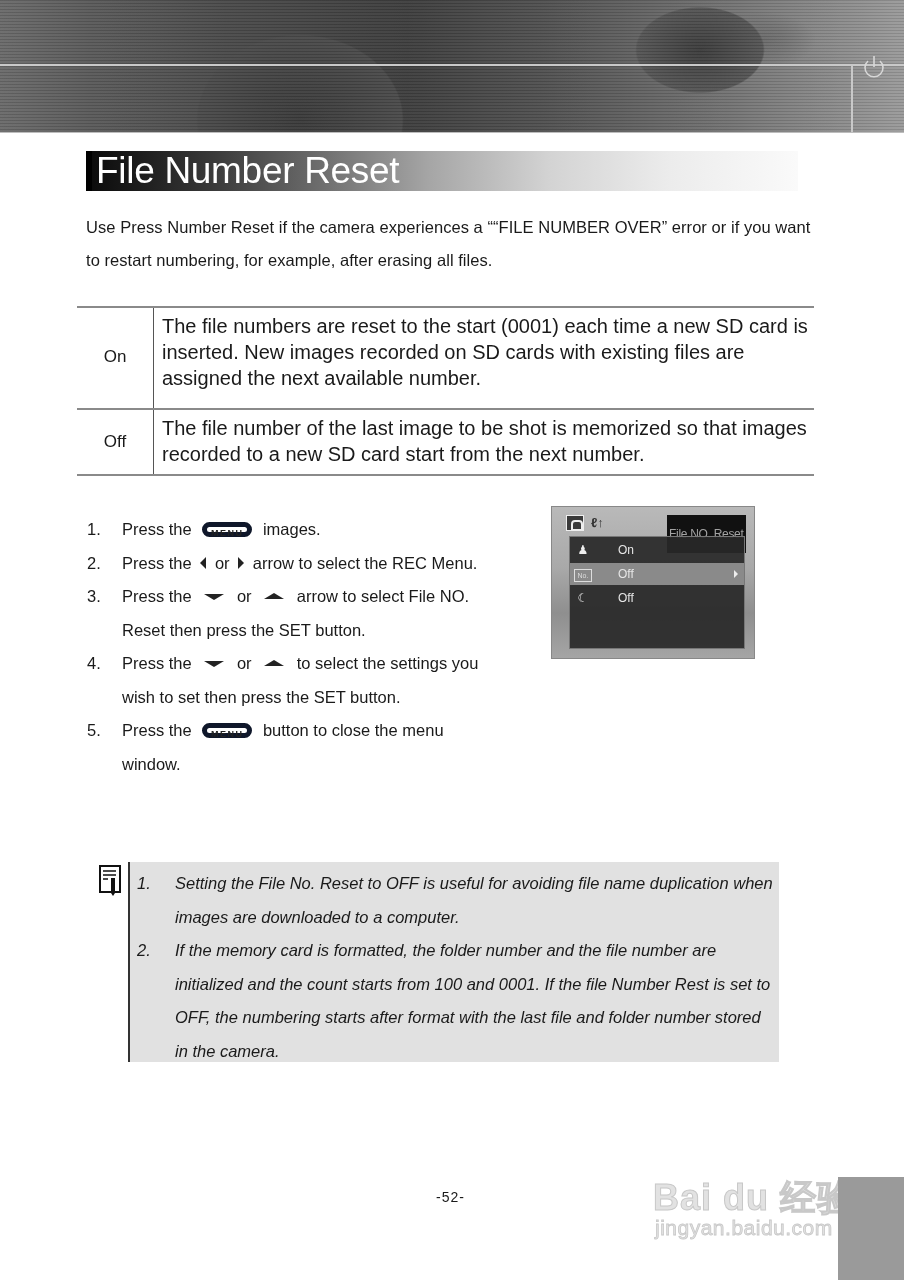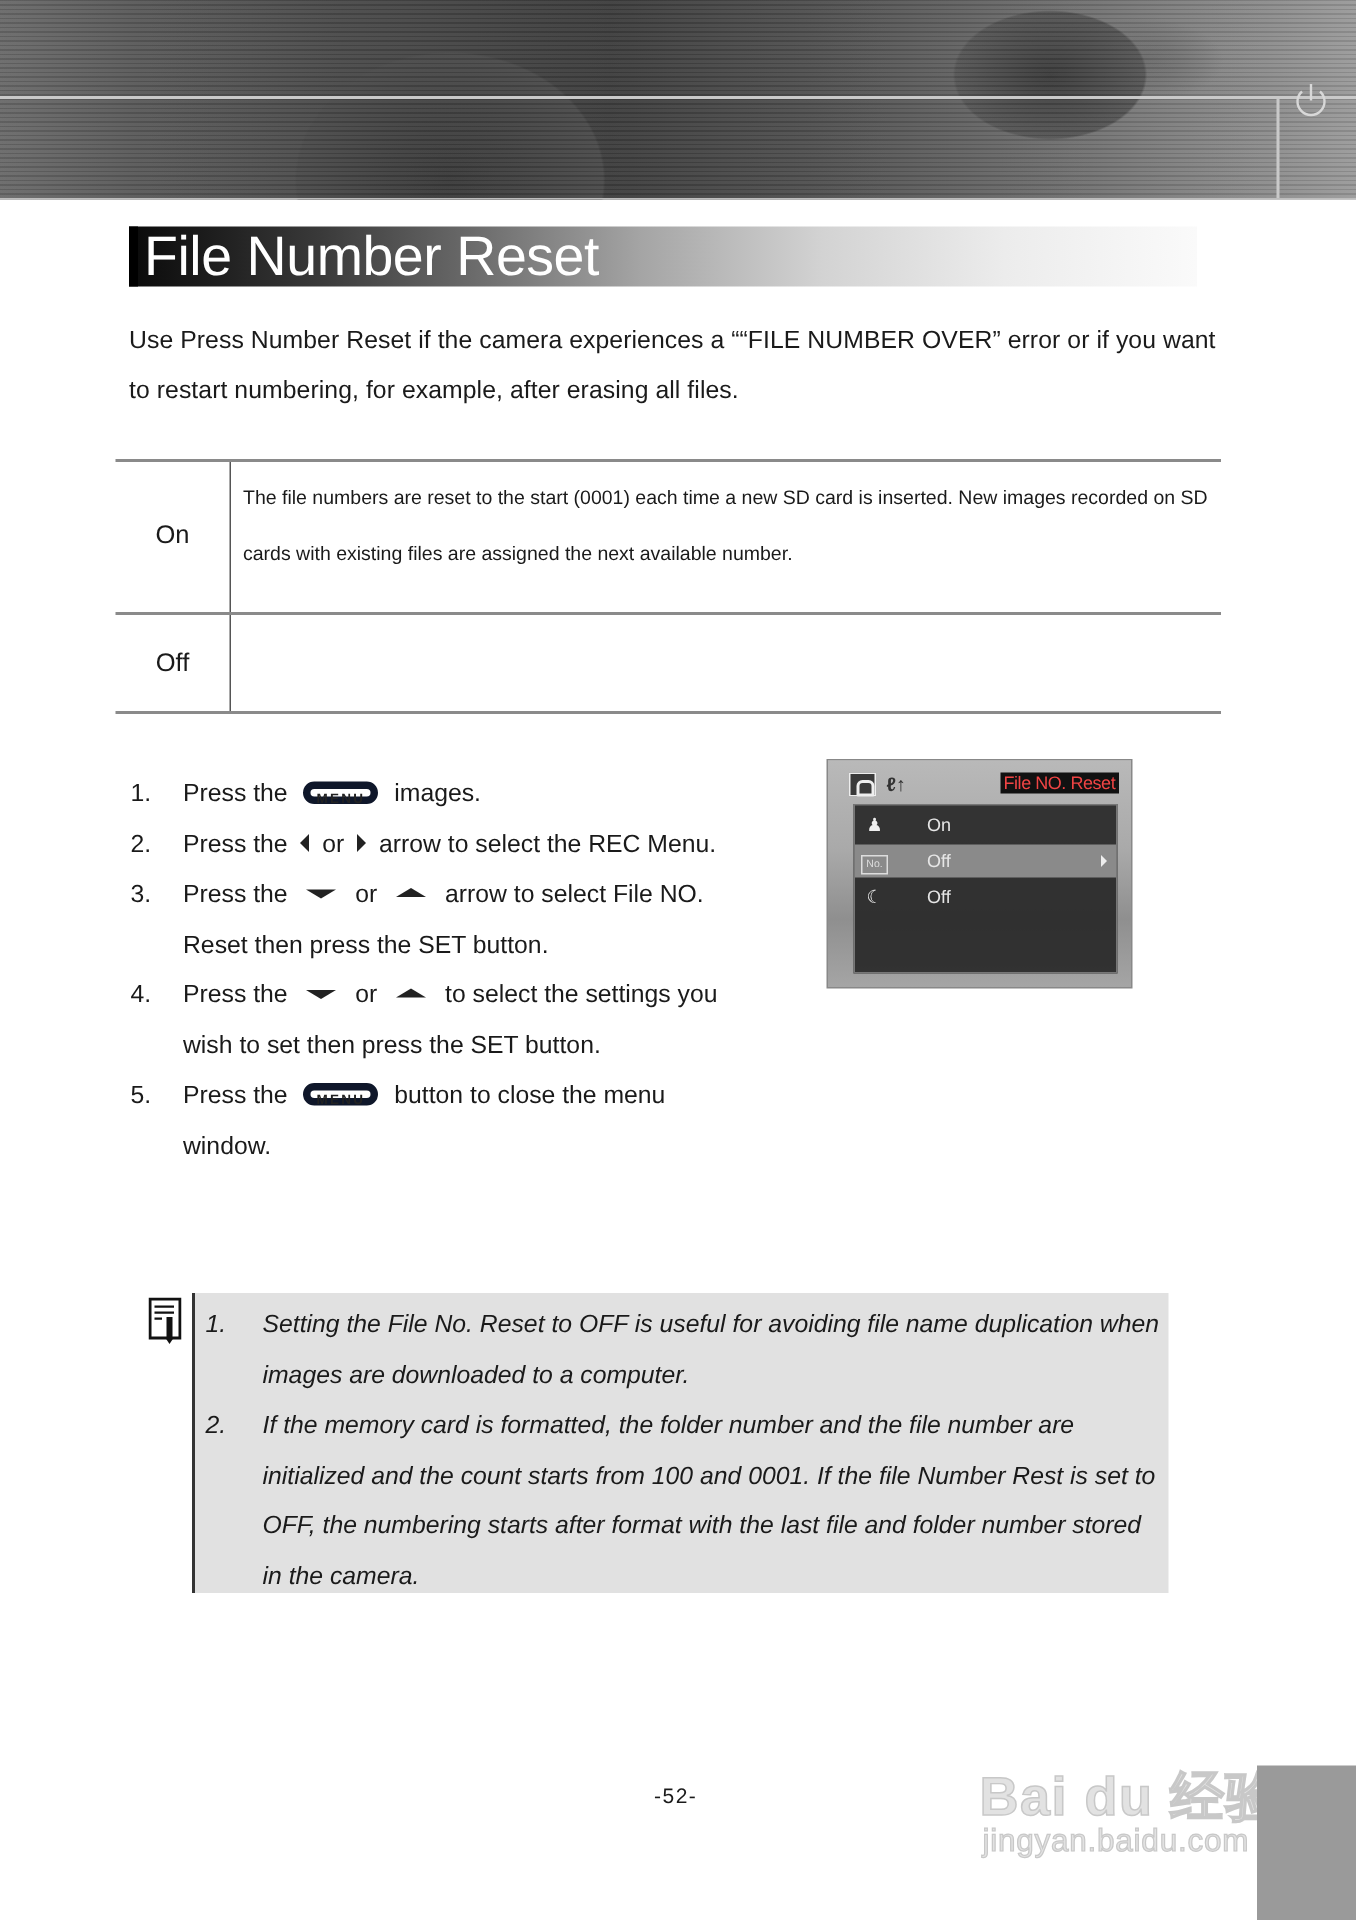--- a/index.html
+++ b/index.html
@@ -39,21 +39,21 @@
   }
 
   
   .options-table { position: absolute; left: 77px; top: 306px; width: 737px; }
   .options-table .rule { height: 2px; background: #8a8a8a; }
   .opt-row { display: flex; position: relative; }
   .opt-label {
     width: 77px; flex: 0 0 77px; display: flex; align-items: center; justify-content: center;
     font-size: 17px; color: #1a1a1a; border-right: 1px solid #555;
   }
-  .opt-desc { padding-left: 8px; font-size: 13px; line-height: 37px; color: #1a1a1a; }
+  .opt-desc { padding-left: 8px; font-size: 20px; line-height: 26px; color: #1a1a1a; }
   .row-on .opt-desc { padding-top: 5px; padding-bottom: 0px; height: 100px; }
   .row-off .opt-desc { padding-top: 5px; height: 64px; }
   .row-on .opt-label { height: 100px; padding-bottom: 2px; }
   .row-off .opt-label { height: 64px; }
 
   
   .steps { position: absolute; left: 87px; top: 513px; width: 400px; font-size: 16.5px; line-height: 33.5px; color: #1a1a1a; }
   .step { display: flex; }
   .step-num { width: 35px; flex: 0 0 35px; }
   .step-body { flex: 1; }
@@ -70,21 +70,21 @@
 
   
   .cam-screen {
     position: absolute; left: 551px; top: 506px; width: 204px; height: 153px;
     background: linear-gradient(180deg, #b9b9b9 0%, #a9a9a9 40%, #8f8f8f 70%, #a5a5a5 100%);
     border: 1px solid #888;
   }
   .cam-tab-cam { position: absolute; left: 14px; top: 8px; width: 18px; height: 16px; background: #3a3a3a; border: 1px solid #eee; }
   .cam-tab-cam::after { content: ""; position: absolute; left: 4px; top: 4px; width: 8px; height: 7px; border: 2px solid #eee; border-radius: 4px 4px 1px 1px; }
   .cam-tab-tools { position: absolute; left: 39px; top: 8px; font-size: 13px; color: #333; font-weight: bold; }
-  .cam-title { position: absolute; left: 115px; top: 8px; background: #111; color: #ef4444; font-size: 12px; line-height: 14px; padding: 0 2px; letter-spacing: -0.3px; }
+  .cam-title { position: absolute; left: 115px; top: 8px; background: #111; color: #a3a3a3; font-size: 12px; line-height: 14px; padding: 12px 2px; letter-spacing: -0.3px; }
   .cam-panel { position: absolute; left: 17px; top: 29px; width: 176px; height: 113px; background: rgba(40,40,40,0.92); border: 1px solid #777; }
   .cam-item { position: absolute; left: 0; width: 174px; height: 22px; display: flex; align-items: center; }
   .cam-item .ci-icon { width: 20px; height: 14px; margin-left: 3px; color: #eee; font-size: 12px; text-align: center; line-height: 14px; }
   .cam-item .ci-val { position: absolute; left: 48px; font-size: 12px; color: #e6e6e6; }
   .cam-item.sel { background: #8a8a8a; }
   .cam-item .ci-arrow { position: absolute; right: 6px; top: 7px; width: 0; height: 0; border-top: 4px solid transparent; border-bottom: 4px solid transparent; border-left: 4px solid #eee; }
   .ci-box { display:inline-block; width: 18px; height: 13px; border: 1px solid #ddd; font-size: 7px; line-height: 11px; color:#ddd; }
 
   
   .note-box { position: absolute; left: 128px; top: 862px; width: 651px; height: 200px; background: #e1e1e1; border-left: 2px solid #333; }
@@ -118,20 +118,21 @@
 
 <div class="options-table">
   <div class="rule"></div>
   <div class="opt-row row-on">
     <div class="opt-label">On</div>
     <div class="opt-desc">The file numbers are reset to the start (0001) each time a new SD card is inserted. New images recorded on SD cards with existing files are assigned the next available number.</div>
   </div>
   <div class="rule"></div>
   <div class="opt-row row-off">
     <div class="opt-label">Off</div>
+    <div class="opt-desc">The file number of the last image to be shot is memorized so that images recorded to a new SD card start from the next number.</div>
   </div>
   <div class="rule"></div>
 </div>
 
 <div class="steps">
   <div class="step">
     <span class="step-num">1.</span>
     <span class="step-body">
       <span> Press the </span><span class="kbd-menu">MENU</span><span> images. </span>
     </span>

